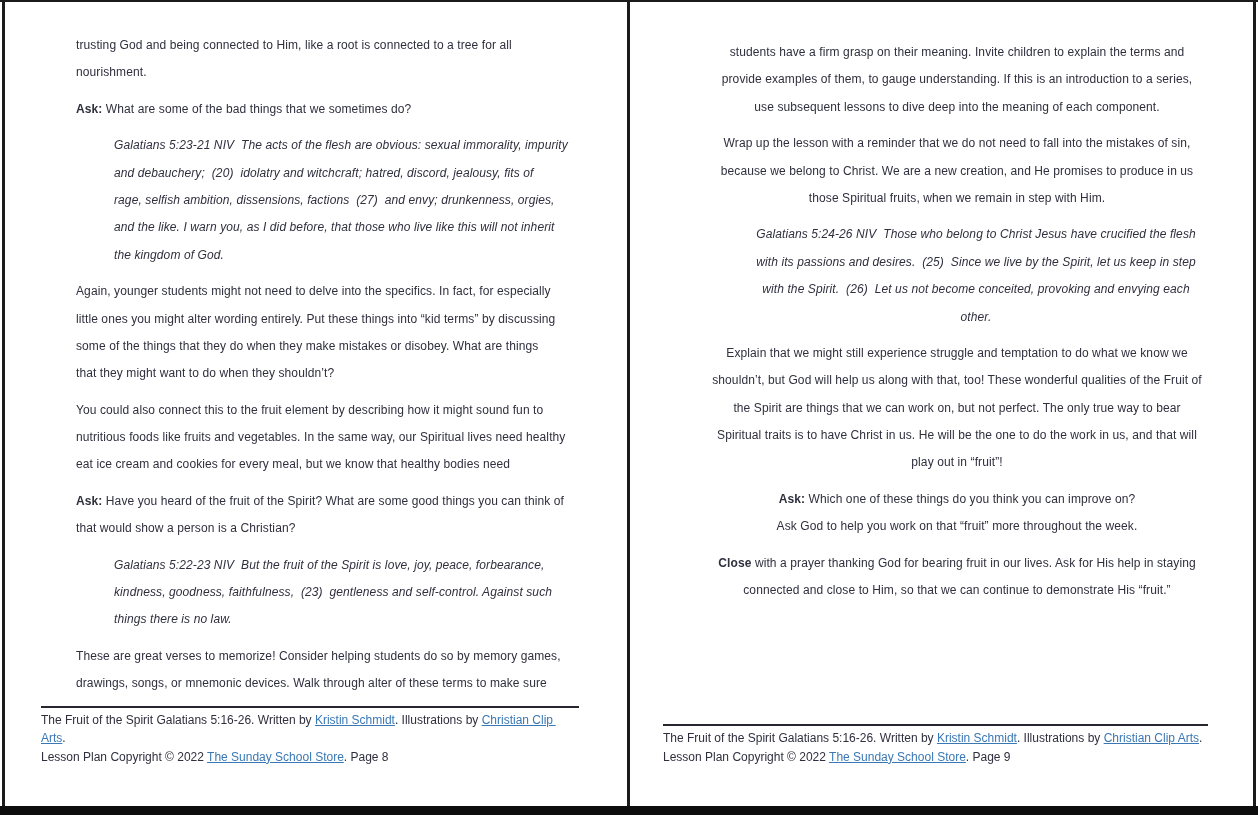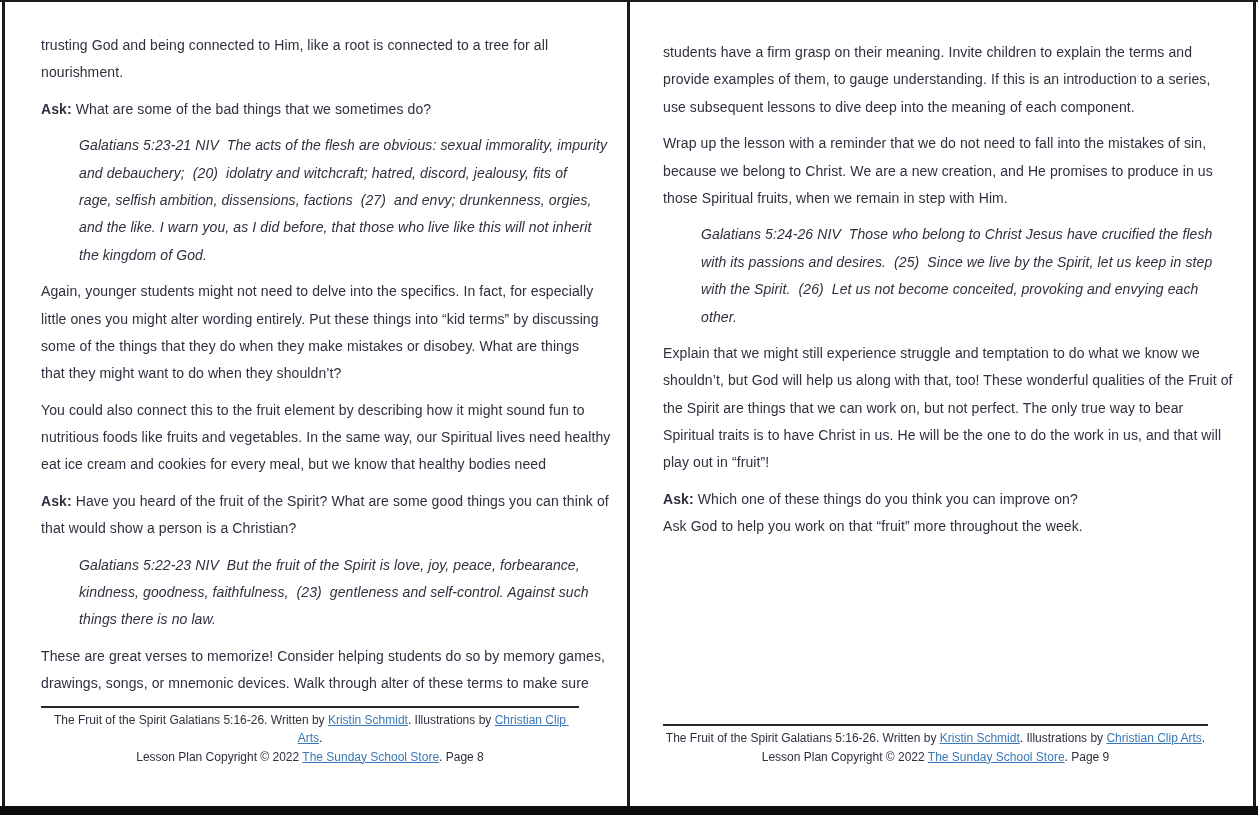--- a/index.html
+++ b/index.html
@@ -9,27 +9,27 @@
   .edge-top{position:absolute;left:0;right:0;top:0;height:2px;background:var(--frame,#1b1b1b);}
   .edge-left{position:absolute;left:2px;top:2px;bottom:9px;width:3px;background:var(--frame,#1b1b1b);}
   .edge-right{position:absolute;right:2px;top:2px;bottom:9px;width:3px;background:var(--frame,#1b1b1b);}
   .bottom-bar{position:absolute;left:0;right:0;bottom:0;height:9px;background:#0d0d0d;}
   .divider{position:absolute;left:627px;top:2px;bottom:9px;width:3px;background:var(--frame,#1b1b1b);}
   .page{position:absolute;top:2px;bottom:9px;background:#ffffff;color:var(--text,#2f2f3e);}
   .page-left{left:5px;width:622px;}
   .page-right{left:630px;width:622px;}
   .content{position:absolute;top:0;left:0;right:0;}
   .page-left .content{padding:30px 40px 0 36px;}
-  .page-right .content{padding:37px 36px 0 33px;}
+  .page-right .content{padding:37px 36px 0 33px;text-align:center;}
   .block{margin:0;}
   .block + .block{margin-top:9px;}
-  .line{white-space:pre;line-height:27.4px;height:27.4px;font-size:14px;letter-spacing:.1px;}
+  .line{white-space:pre;line-height:27.4px;height:27.4px;font-size:12px;letter-spacing:.1px;margin-left:35px;}
   .line b{font-weight:700;}
   .quote{margin-left:38px;font-style:italic;}
-  .footer{position:absolute;left:0;right:8px;bottom:40px;text-align:center;}
+  .footer{position:absolute;left:0;right:8px;bottom:40px;}
   .page-left .footer{padding:0 40px 0 36px;}
   .page-right .footer{padding:0 36px 0 33px;}
   .footer-rule{border-top:2px solid #26262f;height:0;margin-bottom:3px;}
   .footer-line{font-size:12px;line-height:18.5px;white-space:pre-wrap;}
   .flink{color:var(--link,#3a78b5);text-decoration:underline;cursor:pointer;}
 </style>
 </head>
 <body>
 
 <div class="frame">
@@ -109,20 +109,24 @@
           <div class="line">Explain that we might still experience struggle and temptation to do what we know we</div>
           <div class="line">shouldn’t, but God will help us along with that, too! These wonderful qualities of the Fruit of</div>
           <div class="line">the Spirit are things that we can work on, but not perfect. The only true way to bear</div>
           <div class="line">Spiritual traits is to have Christ in us. He will be the one to do the work in us, and that will</div>
           <div class="line">play out in “fruit”!</div>
         </div>
         <div class="block">
           <div class="line"><b>Ask:</b> Which one of these things do you think you can improve on?</div>
           <div class="line">Ask God to help you work on that “fruit” more throughout the week.</div>
         </div>
+        <div class="block">
+          <div class="line"><b>Close</b> with a prayer thanking God for bearing fruit in our lives. Ask for His help in staying</div>
+          <div class="line">connected and close to Him, so that we can continue to demonstrate His “fruit.”</div>
+        </div>
       </div>
     <div class="footer">
       <div class="footer-rule"></div>
     <div class="footer-line"><span>The Fruit of the Spirit Galatians 5:16-26. Written by </span><a class="flink">Kristin Schmidt</a><span>. Illustrations by </span><a class="flink">Christian Clip Arts</a><span>.</span></div>
         <div class="footer-line"><span>Lesson Plan Copyright © 2022 </span><a class="flink">The Sunday School Store</a><span>. Page 9</span></div>
       </div>
   </div>
 
   <div class="bottom-bar"></div>
 </div>

